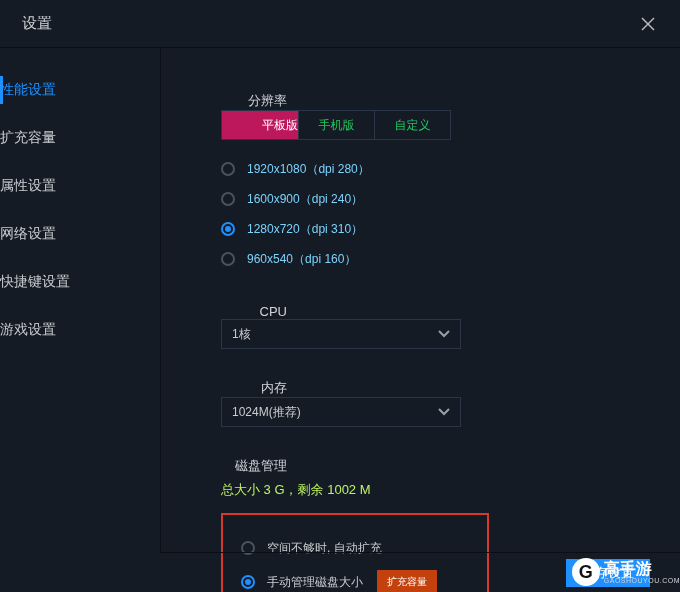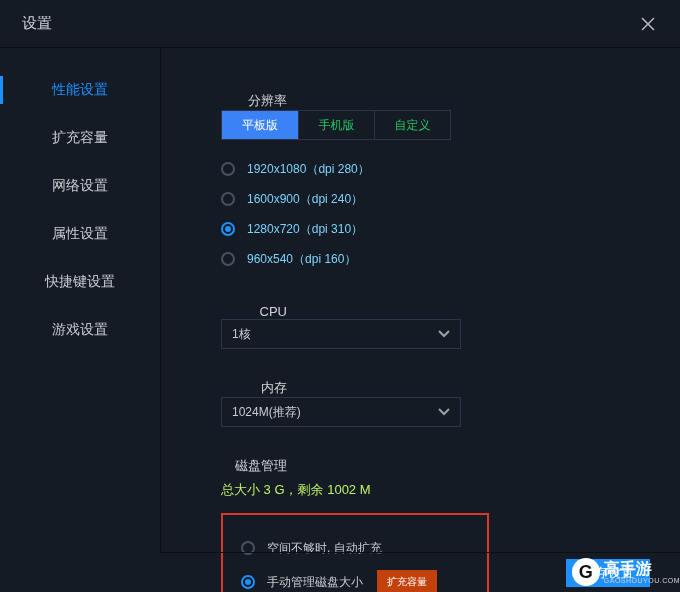--- a/index.html
+++ b/index.html
@@ -3,31 +3,31 @@
 <meta charset="utf-8">
 <style>
 * { margin: 0; padding: 0; box-sizing: border-box; }
 body { width: 680px; height: 592px; background: #151b25; font-family: "Microsoft YaHei", sans-serif; color: #c8ccd0; font-size: 13px; overflow: hidden; position: relative; }
 .header { height: 48px; display: flex; align-items: center; justify-content: space-between; padding: 0 18px 0 22px; border-bottom: 1px solid #0a0e15; }
 .header-title { font-size: 15px; color: #d0d4d8; }
 .close-btn { width: 28px; height: 28px; display: flex; align-items: center; justify-content: center; cursor: pointer; }
 .close-btn svg { stroke: #b8bcc0; stroke-width: 1.5; }
 .body { display: flex; height: 504px; }
 .sidebar { width: 160px; padding-top: 18px; }
-.sidebar-item { height: 48px; display: flex; align-items: center; justify-content: center; color: #c8ccd0; cursor: pointer; font-size: 14px; position: relative; }
+.sidebar-item { height: 48px; display: flex; align-items: center; color: #c8ccd0; cursor: pointer; font-size: 14px; position: relative; }
 .sidebar-item.active { color: #1e90ff; }
 .sidebar-item.active::before { content: ""; position: absolute; left: 0; top: 10px; bottom: 10px; width: 3px; background: #1e90ff; }
 .content { flex: 1; padding: 38px 20px 0 40px; border-left: 1px solid #0a0e15; }
 .row { display: flex; align-items: flex-start; margin-bottom: 24px; flex-direction: column; }
 .row-label { width: 86px; text-align: right; color: #d0d4d8; padding-top: 6px; font-size: 13px; }
 .row-body { flex: 1; padding-left: 20px; }
 .seg-group { display: flex; border: 1px solid #2a3548; }
 .seg { width: 76px; height: 28px; display: flex; align-items: center; justify-content: center; cursor: pointer; color: #22c55e; font-size: 12px; }
 .seg + .seg { border-left: 1px solid #2a3548; }
-.seg.active { background: #3b82f6; color: #fff; }
+.seg.active { background: #be185d; color: #fff; justify-content: flex-end; }
 .radio-list { margin-top: 14px; }
 .radio-item { display: flex; align-items: center; height: 30px; cursor: pointer; }
 .radio-circle { width: 14px; height: 14px; border-radius: 50%; border: 2px solid #4a5260; margin-right: 12px; flex-shrink: 0; position: relative; }
 .radio-item.selected .radio-circle { border-color: #1e90ff; }
 .radio-item.selected .radio-circle::after { content: ""; position: absolute; left: 2px; top: 2px; width: 6px; height: 6px; border-radius: 50%; background: #1e90ff; }
 .radio-label { color: #7dd3fc; font-size: 12px; }
 .select-box { width: 240px; height: 30px; border: 1px solid #2a3548; display: flex; align-items: center; justify-content: space-between; padding: 0 10px; cursor: pointer; color: #c8ccd0; font-size: 12px; }
 .select-box .chev svg { stroke: #9aa0a8; stroke-width: 2; fill: none; }
 .disk-info { color: #bef264; font-size: 13px; padding-top: 6px; margin-bottom: 14px; }
 .disk-box { border: 2px solid #d9392a; padding: 16px 18px; width: 268px; }
@@ -57,24 +57,24 @@
 
 <div class="body">
   <div class="sidebar">
     <div class="sidebar-item active">
         <span>性能设置</span>
       </div>
     <div class="sidebar-item">
         <span>扩充容量</span>
       </div>
     <div class="sidebar-item">
-        <span>网络设置</span>
+        <span>属性设置</span>
       </div>
     <div class="sidebar-item">
-        <span>属性设置</span>
+        <span>网络设置</span>
       </div>
     <div class="sidebar-item">
         <span>快捷键设置</span>
       </div>
     <div class="sidebar-item">
         <span>游戏设置</span>
       </div>
   </div>
 
   <div class="content">

